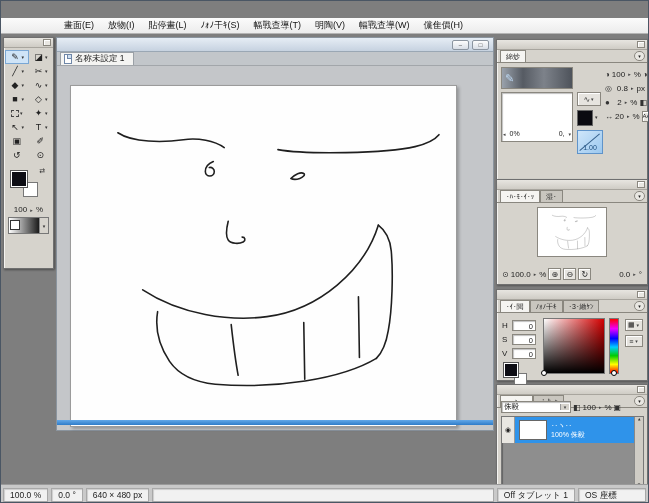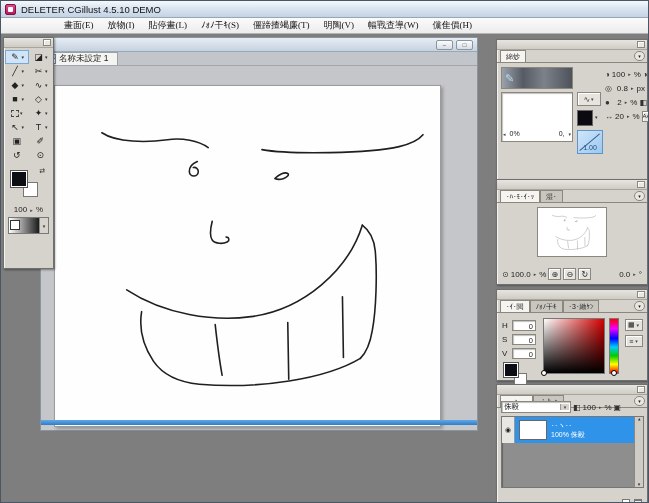--- a/index.html
+++ b/index.html
@@ -13,21 +13,21 @@
       background:linear-gradient(#f4f8fc,#dbe5f1 45%,#c3d2e4);
       border-bottom:1px solid #98a7b8; display:flex; align-items:center; gap:5px;
       padding-left:4px; font-size:9.5px; color:#111; }
   .app-icon { width:11px; height:11px; background:linear-gradient(#e24a8d,#b01d5f);
       border:1px solid #7e1343; border-radius:2px; position:relative; }
   .app-icon::after { content:""; position:absolute; left:2px; top:2px; width:5px; height:5px;
       background:#fff; border-radius:1px; }
   .menubar { position:absolute; left:0; top:17px; width:100%; height:16px;
       background:linear-gradient(#fbfbfb,#ececec); border-bottom:1px solid #b4b4b4;
       display:flex; align-items:center; padding-left:56px; font-size:9px; color:#111; }
-  .menubar .mi { padding:2px 7px; cursor:default;font-family:Liberation Serif, serif; }
+  .menubar .mi { padding:2px 7px; cursor:default; }
 
   
   .mdi { position:absolute; left:0; top:33px; width:649px; height:450px; background:#7e7e7e; }
 
   
   .toolbox { position:absolute; left:2px; top:3px; width:51px; height:232px;
       background:#d6d3cc; border:1px solid #6f6f6f;
       box-shadow:inset 1px 1px 0 #f4f3f0, 1px 1px 2px rgba(0,0,0,.4); }
   .mini-title { height:10px; background:linear-gradient(#e7e5e0,#cfccc5);
       border-bottom:1px solid #a8a59e; position:relative; }
@@ -49,21 +49,21 @@
   .tb-opacity { text-align:center; font-size:8px; color:#222; margin-top:2px; }
   .grad-wrap { margin:3px 4px 0; height:17px; border:1px solid #777; background:#fff;
       display:flex; }
   .grad { flex:1; background:linear-gradient(to right,#ffffff,#1b1b1b); position:relative; }
   .grad .node { position:absolute; left:1px; top:2px; width:10px; height:10px; background:#fff;
       border:1px solid #333; }
   .grad-arr { width:9px; background:#d6d3cc; border-left:1px solid #888; font-size:5px;
       display:flex; align-items:center; justify-content:center; color:#333; }
 
   
-  .docwin { position:absolute; left:39px; top:3px; width:438px; height:394px;
+  .docwin { position:absolute; left:55px; top:3px; width:438px; height:394px;
       background:#c6c8ca; border:1px solid #8a949e; }
   .doc-strip { height:14px; background:linear-gradient(#e6edf5,#c6d2e0);
       border-bottom:1px solid #9aa7b4; position:relative; }
   .doc-btn { position:absolute; top:2px; width:17px; height:10px;
       background:linear-gradient(#fdfdfd,#d8dee6); border:1px solid #8b95a0; border-radius:2px;
       font-size:6px; line-height:8px; text-align:center; color:#333; cursor:pointer; }
   .doc-tabrow { height:14px; background:#c2c6ca; border-bottom:1px solid #a2a6aa;
       display:flex; align-items:flex-end; padding-left:3px; }
   .doc-tab { display:flex; align-items:center; gap:3px; background:#f4f4f2;
       border:1px solid #9aa0a6; border-bottom:none; height:13px; padding:0 8px 0 3px;
@@ -181,31 +181,27 @@
       border-top:1px solid #9a9a9a; display:flex; align-items:center; gap:3px; padding:0 2px;
       font-size:8.5px; color:#222; }
   .cell { background:#f1f1f1; border:1px solid #a8a8a8; box-shadow:inset 1px 1px 1px rgba(0,0,0,.15);
       height:14px; line-height:12px; padding:0 6px; white-space:nowrap; }
 </style>
 </head>
 <body>
 
 <div id="screen">
 
-  <div class="titlebar">
-    <span class="app-icon"></span>
-    <span>DELETER CGillust 4.5.10 DEMO</span>
-  </div>
 
   <div class="menubar">
     <span class="mi">畫面(E)</span>
     <span class="mi">放物(I)</span>
     <span class="mi">貼停畫(L)</span>
     <span class="mi">ﾉｫﾉ干ｷ(S)</span>
-    <span class="mi">僵蹄揸竭廉(T)</span>
+    <span class="mi">幅戰查導(T)</span>
     <span class="mi">明陶(V)</span>
     <span class="mi">幅戰查導(W)</span>
     <span class="mi">儻隹價(H)</span>
   </div>
 
   <div class="mdi">
 
     <div class="docwin">
       <div class="doc-strip">
         <span class="doc-btn" style="right:24px"><span>–</span></span>
@@ -510,14 +506,22 @@
         </div>
       </div>
       <div class="ly-foot">
         <span class="ic-newpage"></span>
         <span class="ic-trash"></span>
       </div>
     </div>
 
   </div>
 
+  <div class="statusbar">
+    <span class="cell">100.0 %</span>
+    <span class="cell">0.0 °</span>
+    <span class="cell">640 × 480 px</span>
+    <span class="cell" style="flex:1"></span>
+    <span class="cell">Off  タブレット 1</span>
+    <span class="cell" style="min-width:68px">OS 座標</span>
+  </div>
 
 </div>
 
 </body></html>

